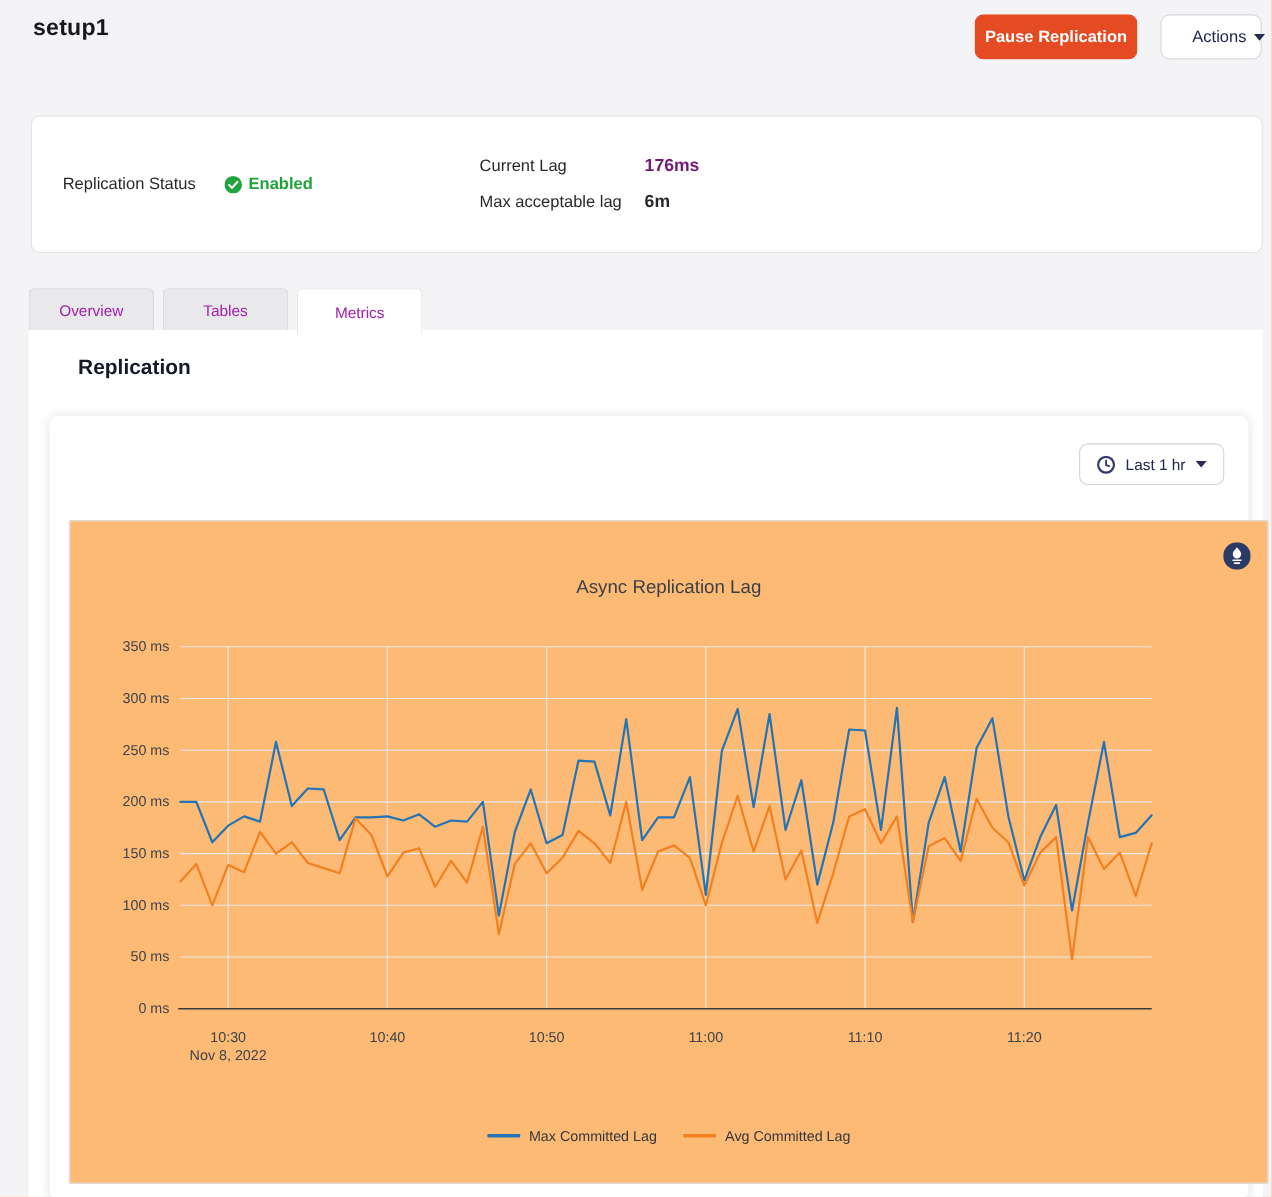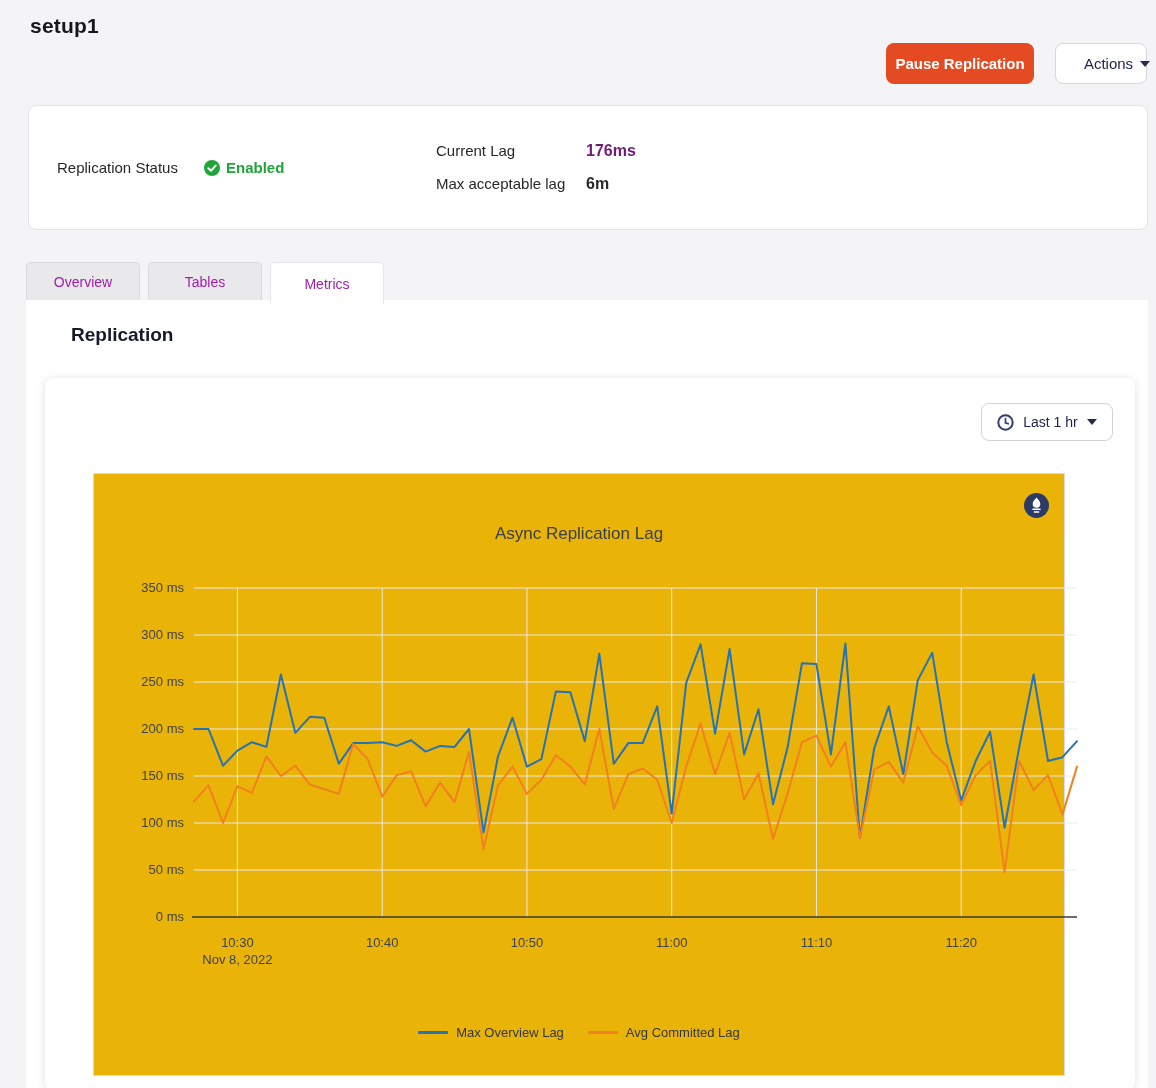--- a/index.html
+++ b/index.html
@@ -12,21 +12,21 @@
     overflow:hidden;
   }
   
   .page-title {
     position:absolute; left:30px; top:14px;
     font-size:21px; font-weight:800; color:#17181c; letter-spacing:.2px;
   }
   .btn {
     position:absolute; top:13px; height:41px;
     display:flex; align-items:center; justify-content:center;
-    border-radius:8px; font-size:15px; cursor:pointer; border:1px solid transparent;margin-top:30px;
+    border-radius:8px; font-size:15px; cursor:pointer; border:1px solid transparent;
   }
   .btn-pause {
     left:886px; width:148px; color:#fff; font-weight:700;
     background:#e54b23;
   }
   .btn-actions {
     left:1055px; width:92px; background:#fff; border:1px solid #d7d7dc;
     color:#20264c; font-weight:500; gap:7px;padding-left:32px;
   }
   .caret {
@@ -83,22 +83,22 @@
     background:#fff; box-shadow:0 1px 10px rgba(0,0,0,.12); border-radius:8px;
   }
   .time-range-btn {
     position:absolute; right:22px; top:25px; width:132px; height:38px;
     background:#fff; border:1px solid #d3d3d9; border-radius:8px;
     display:flex; align-items:center; justify-content:center; gap:9px;
     font-size:14px; color:#20264c; cursor:pointer;
   }
   
   .chart-card {
-    position:absolute; left:48px; top:95px; width:972px; height:603px;
-    background:#eab308; border:1px solid #dcdce0;
+    position:absolute; left:18px; top:95px; width:1090px; height:603px;
+    background:#fdba74; border:1px solid #dcdce0;
   }
   .flame-btn { position:absolute; right:15px; top:19px; width:25px; height:25px; cursor:pointer; }
   .chart-title {
     position:absolute; left:0; right:0; top:50px; text-align:center;
     font-size:17px; color:#3b4046;
   }
   .chart-svg { position:absolute; left:20px; top:100px; }
   .legend {
     position:absolute; left:0; right:0; top:551px;
     display:flex; justify-content:center; gap:24px; align-items:center;
@@ -195,21 +195,21 @@
           <text x="70" y="112" text-anchor="end" font-size="13" fill="#3f4349">250 ms</text>
           <text x="70" y="65" text-anchor="end" font-size="13" fill="#3f4349">300 ms</text>
           <text x="70" y="18" text-anchor="end" font-size="13" fill="#3f4349">350 ms</text>
           <line x1="78" x2="963" y1="343" y2="343" stroke="#3a3a3a" stroke-width="1.3"></line>
           <polyline points="80.0,155.0 94.5,155.0 109.0,191.7 123.4,176.6 137.9,168.2 152.4,172.9 166.9,100.5 181.3,158.8 195.8,142.8 210.3,143.7 224.8,189.8 239.2,169.1 253.7,169.1 268.2,168.2 282.7,171.9 297.1,166.3 311.6,177.6 326.1,171.9 340.6,172.9 355.0,155.0 369.5,258.4 384.0,182.3 398.5,143.7 412.9,192.6 427.4,185.1 441.9,117.4 456.4,118.3 470.8,167.2 485.3,79.8 499.8,189.8 514.3,169.1 528.7,169.1 543.2,132.4 557.7,239.6 572.2,108.9 586.6,70.4 601.1,159.7 615.6,75.1 630.1,180.4 644.5,135.3 659.0,230.2 673.5,173.8 688.0,89.2 702.4,90.1 716.9,180.4 731.4,69.5 745.9,264.0 760.3,173.8 774.8,132.4 789.3,200.1 803.8,106.1 818.2,78.9 832.7,168.2 847.2,226.4 861.7,187.0 876.1,157.8 890.6,253.7 905.1,173.8 919.6,100.5 934.0,187.0 948.5,183.2 963.0,167.2" fill="none" stroke="#2473b5" stroke-width="2" stroke-linejoin="round" stroke-linecap="round"></polyline>
           <polyline points="80.0,227.4 94.5,211.4 109.0,249.0 123.4,212.3 137.9,218.9 152.4,182.3 166.9,202.0 181.3,191.7 195.8,210.5 210.3,215.2 224.8,219.9 239.2,170.0 253.7,185.1 268.2,222.7 282.7,201.1 297.1,197.3 311.6,232.1 326.1,208.6 340.6,228.3 355.0,177.6 369.5,275.3 384.0,211.4 398.5,192.6 412.9,219.9 427.4,205.8 441.9,181.3 456.4,192.6 470.8,210.5 485.3,155.0 499.8,234.9 514.3,200.1 528.7,194.5 543.2,205.8 557.7,249.0 572.2,192.6 586.6,149.4 601.1,200.1 615.6,158.8 630.1,225.5 644.5,199.2 659.0,265.0 673.5,219.9 688.0,168.2 702.4,161.6 716.9,192.6 731.4,168.2 745.9,264.0 760.3,195.4 774.8,187.9 789.3,208.6 803.8,152.2 818.2,178.5 832.7,191.7 847.2,231.1 861.7,201.1 876.1,187.0 890.6,297.9 905.1,187.0 919.6,216.1 934.0,201.1 948.5,240.5 963.0,192.6" fill="none" stroke="#f28021" stroke-width="2" stroke-linejoin="round" stroke-linecap="round"></polyline>
         </svg>
       <div class="legend">
         <div class="legend-item">
           <span class="legend-swatch" style="background: rgb(36, 115, 181);"></span>
-          <span>Max Overview Lag</span>
+          <span>Max Committed Lag</span>
         </div>
         <div class="legend-item">
           <span class="legend-swatch" style="background: rgb(242, 128, 33);"></span>
           <span>Avg Committed Lag</span>
         </div>
       </div>
     </div>
 
   </div>
 </div>

